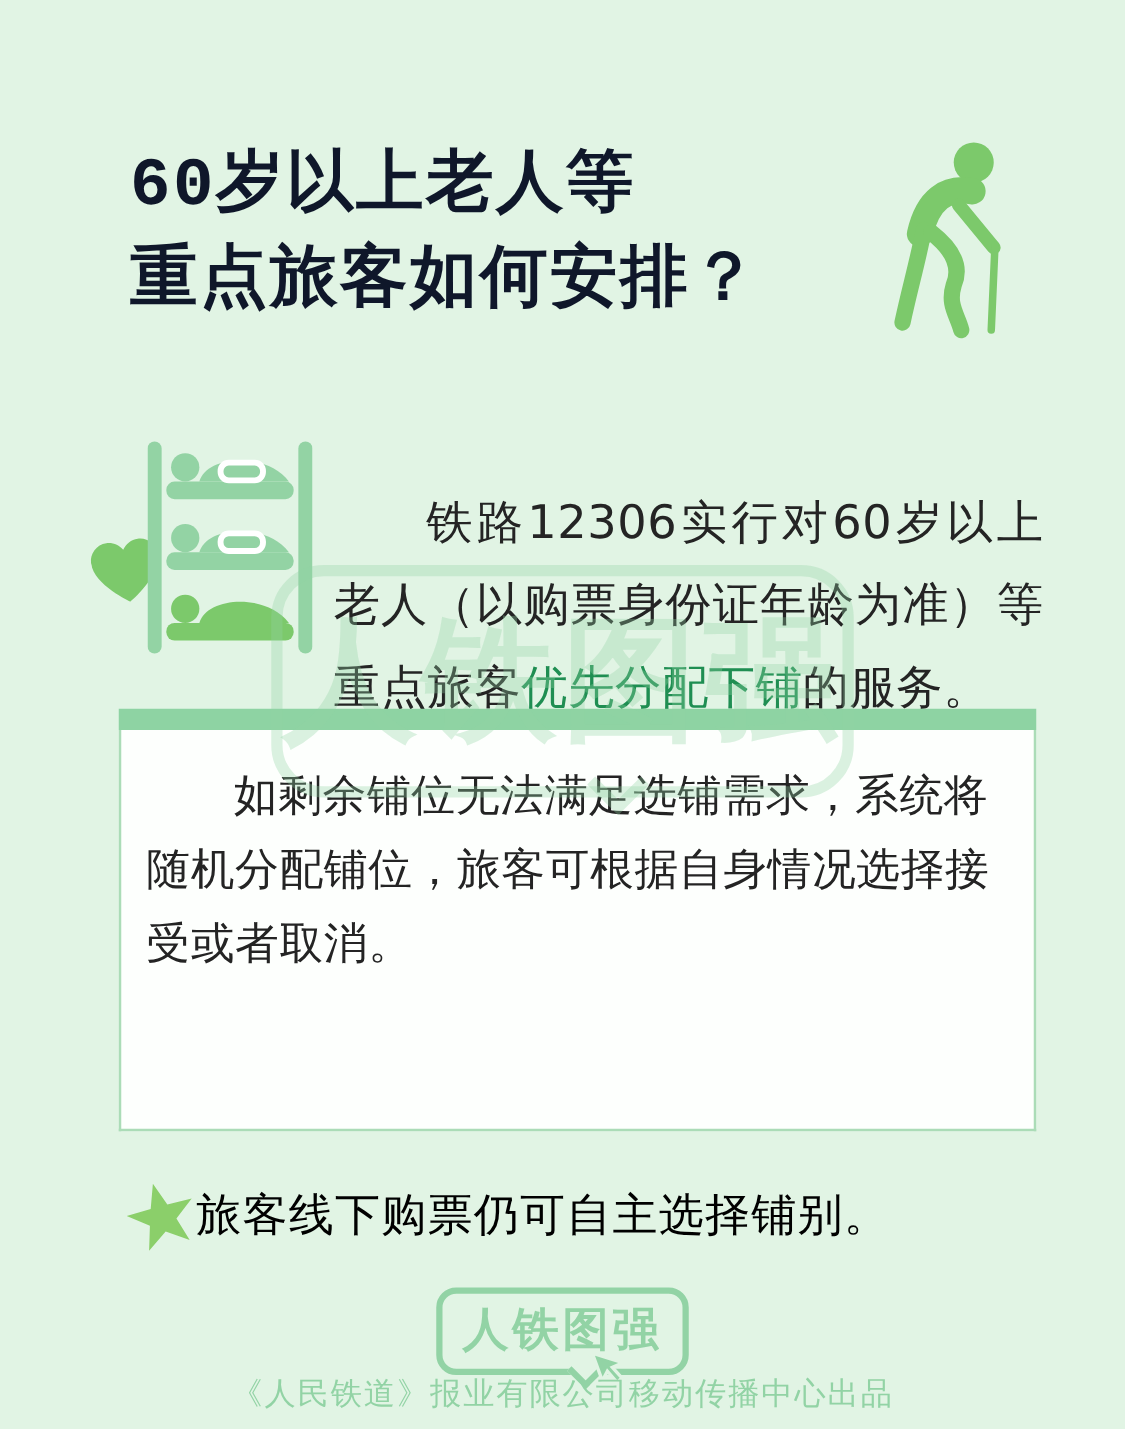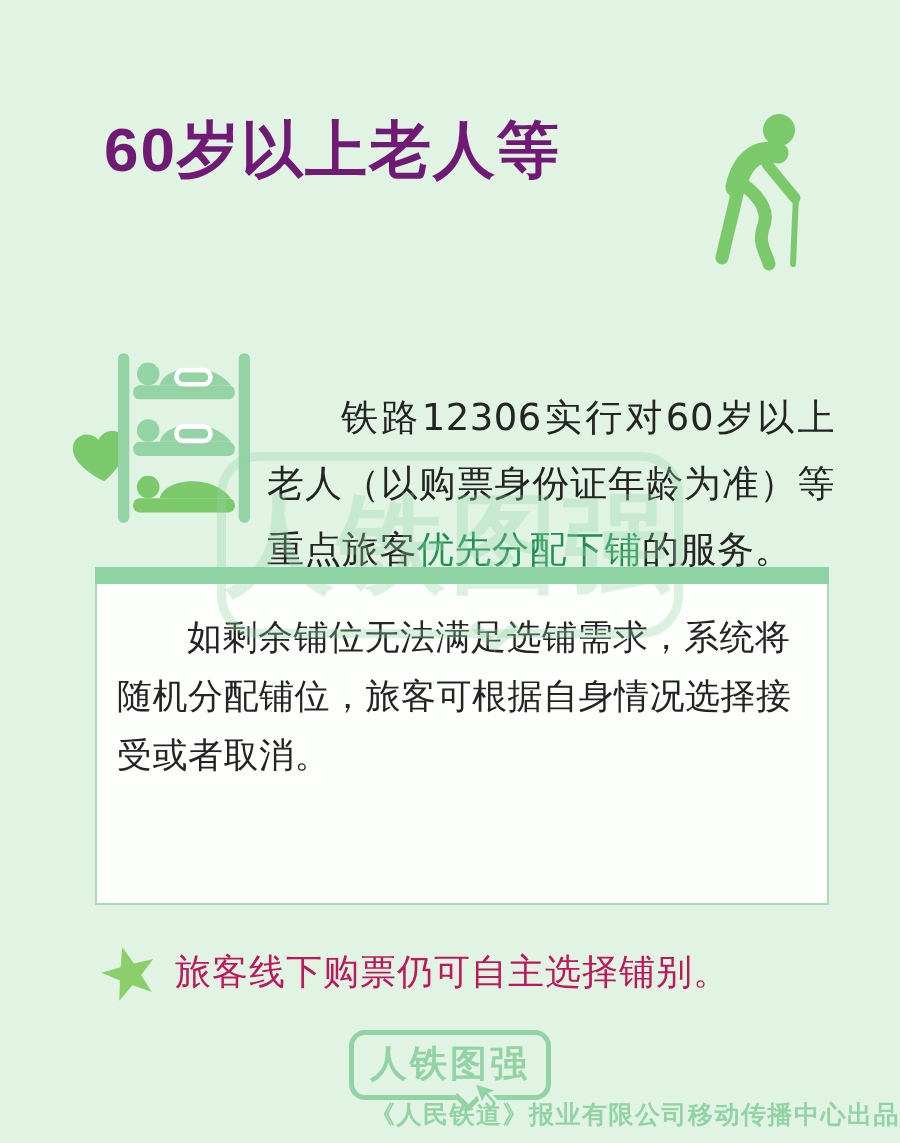--- a/index.html
+++ b/index.html
@@ -4,23 +4,23 @@
 <style>
   html,body{margin:0;padding:0;}
   body{
     width:900px;height:1143px;position:relative;overflow:hidden;
     background:#e1f4e4;
     font-family:"DejaVu Sans","Liberation Sans",sans-serif;
   }
   
   .title{
     position:absolute;left:104px;top:112px;
-    font-family:Liberation Sans, sans-serif;
-    font-weight:900;font-size:62px;line-height:76px;
-    color:#701a75;letter-spacing:2px;white-space:nowrap;
+    font-family:Liberation Mono, monospace;
+    font-weight:900;font-size:54px;line-height:76px;
+    color:#0f172a;letter-spacing:2px;white-space:nowrap;
   }
   
   .elderly{position:absolute;left:708px;top:112px;width:112px;height:160px;}
   
   .bunk{position:absolute;left:118px;top:349px;width:132px;height:178px;}
   .heart{position:absolute;left:74px;top:432px;width:54px;height:50px;transform:rotate(-8deg);}
   .intro{
     position:absolute;left:267px;top:348px;width:568px;
     font-size:37px;line-height:66px;color:#242424;
     text-indent:2em;text-align:justify;letter-spacing:0.5px;
@@ -48,44 +48,45 @@
   .cards .row{display:flex;gap:22px;}
   .card{
     flex:1;background:#fdfffd;border:2px solid #abdcb7;border-top:none;
     box-sizing:border-box;height:321px;padding:24px 18px 0 20px;
     font-size:35px;line-height:59px;color:#242424;
     text-indent:2em;letter-spacing:0.5px;
   }
   
   .note{position:absolute;left:101px;top:944px;display:flex;align-items:center;}
   .note .star{width:56px;height:56px;transform:rotate(-15deg);flex:none;}
-  .note .note-text{margin-left:18px;font-size:36px;color:#be185d;letter-spacing:1px;}
+  .note .note-text{font-size:36px;color:#000000;letter-spacing:1px;}
   
   .logo{
     position:absolute;left:50%;top:1030px;transform:translateX(-50%);
     border:5px solid #92d3a5;border-radius:16px;
     padding:4px 16px 6px;color:#92d3a5;
     font-size:37px;font-weight:900;letter-spacing:3px;white-space:nowrap;
   }
   .logo .logo-tail{
     position:absolute;bottom:-12px;left:54%;width:16px;height:16px;
     transform:rotate(45deg);background:#e1f4e4;
     border-right:5px solid #92d3a5;border-bottom:5px solid #92d3a5;
   }
   .logo .cursor{position:absolute;right:44px;bottom:-14px;width:26px;height:32px;}
   .footer{
-    position:absolute;left:0;right:0;top:1098px;text-align:right;
-    font-size:25px;color:#92d3a5;letter-spacing:1.5px;font-weight:700;
+    position:absolute;left:0;right:0;top:1098px;text-align:center;
+    font-size:25px;color:#92d3a5;letter-spacing:1.5px;font-weight:400;
   }
 </style>
 </head>
 <body>
 
 <div class="title">
   <div>60岁以上老人等</div>
+  <div>重点旅客如何安排？</div>
 </div>
 
 <svg class="elderly" viewBox="0 0 110 160">
   <circle cx="70" cy="18" r="16" fill="#7cc96b"></circle>
   <g stroke="#7cc96b" fill="none" stroke-linecap="round">
     <path d="M27,75 C33,48 48,37 69,41" stroke-width="21"></path>
     <path d="M58,52 L86,86" stroke-width="11"></path>
     <path d="M87,84 L84,152" stroke-width="6"></path>
     <path d="M30,72 C25,98 19,118 13,146" stroke-width="13"></path>
     <path d="M36,74 C54,88 60,102 54,116 C49,132 57,140 60,152" stroke-width="13"></path>

